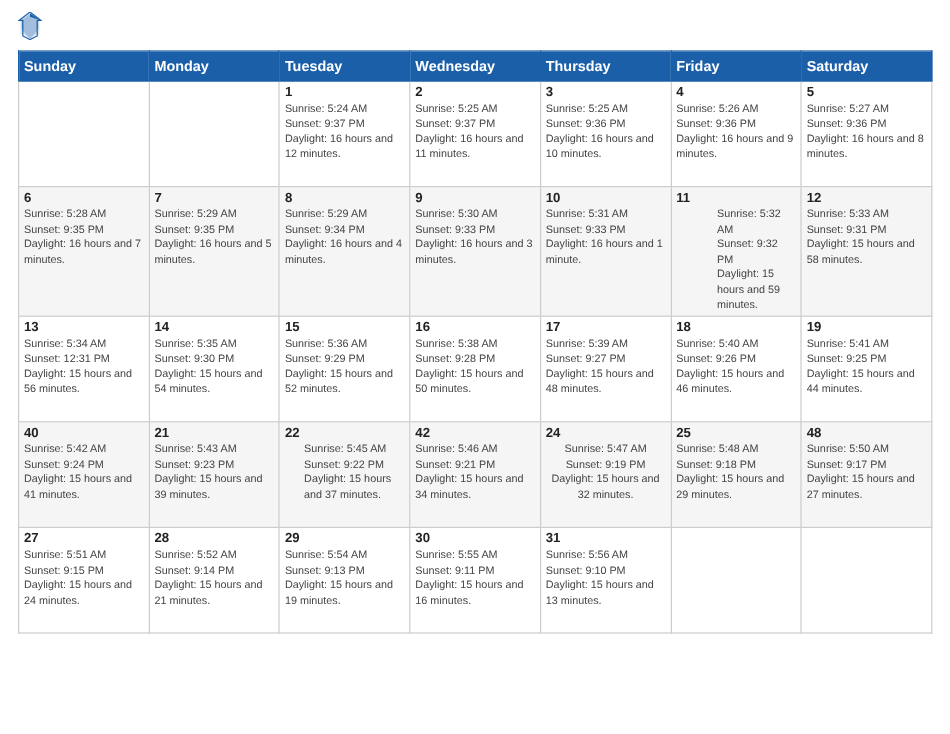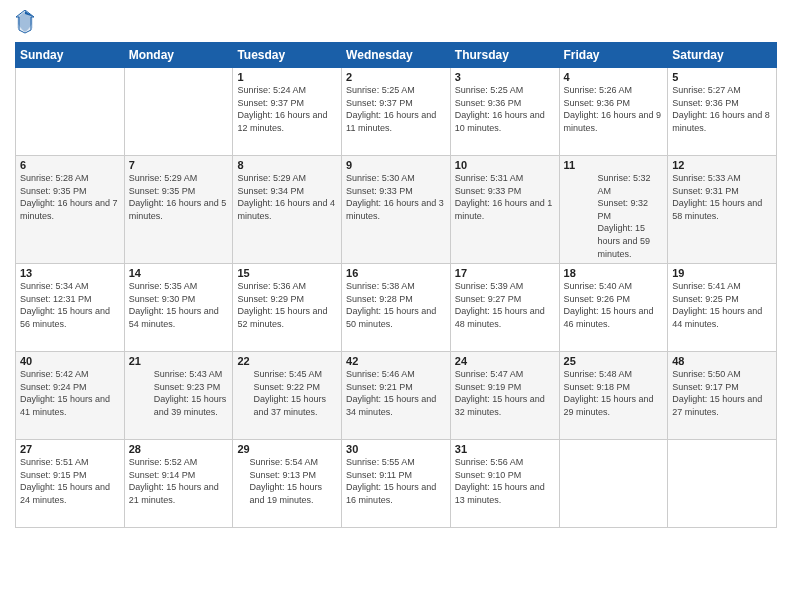--- a/index.html
+++ b/index.html
@@ -266,39 +266,39 @@
         </tr>
         <tr>
           <td>
             <span class="day-number">40</span>
             <div class="day-info" style="white-space: pre-line;">Sunrise: 5:42 AM
 Sunset: 9:24 PM
 Daylight: 15 hours and 41 minutes.</div>
           </td>
           <td>
             <span class="day-number">21</span>
-            <div class="day-info" style="white-space: pre-line; margin-left: 25px;">Sunrise: 5:43 AM
+            <div class="day-info" style="white-space: pre-line;">Sunrise: 5:43 AM
 Sunset: 9:23 PM
 Daylight: 15 hours and 39 minutes.</div>
           </td>
           <td>
             <span class="day-number">22</span>
             <div class="day-info" style="white-space: pre-line; margin-left: 16px;">Sunrise: 5:45 AM
 Sunset: 9:22 PM
 Daylight: 15 hours and 37 minutes.</div>
           </td>
           <td>
             <span class="day-number">42</span>
             <div class="day-info" style="white-space: pre-line;">Sunrise: 5:46 AM
 Sunset: 9:21 PM
 Daylight: 15 hours and 34 minutes.</div>
           </td>
           <td>
             <span class="day-number">24</span>
-            <div class="day-info" style="white-space: pre-line;">Sunrise: 5:47 AM
+            <div class="day-info" style="white-space: pre-line; text-align: center;">Sunrise: 5:47 AM
 Sunset: 9:19 PM
 Daylight: 15 hours and 32 minutes.</div>
           </td>
           <td>
             <span class="day-number">25</span>
             <div class="day-info" style="white-space: pre-line;">Sunrise: 5:48 AM
 Sunset: 9:18 PM
 Daylight: 15 hours and 29 minutes.</div>
           </td>
           <td>
@@ -316,21 +316,21 @@
 Daylight: 15 hours and 24 minutes.</div>
           </td>
           <td>
             <span class="day-number">28</span>
             <div class="day-info" style="white-space: pre-line;">Sunrise: 5:52 AM
 Sunset: 9:14 PM
 Daylight: 15 hours and 21 minutes.</div>
           </td>
           <td>
             <span class="day-number">29</span>
-            <div class="day-info" style="white-space: pre-line; margin-left: 12px;">Sunrise: 5:54 AM
+            <div class="day-info" style="white-space: pre-line;">Sunrise: 5:54 AM
 Sunset: 9:13 PM
 Daylight: 15 hours and 19 minutes.</div>
           </td>
           <td>
             <span class="day-number">30</span>
             <div class="day-info" style="white-space: pre-line;">Sunrise: 5:55 AM
 Sunset: 9:11 PM
 Daylight: 15 hours and 16 minutes.</div>
           </td>
           <td>

